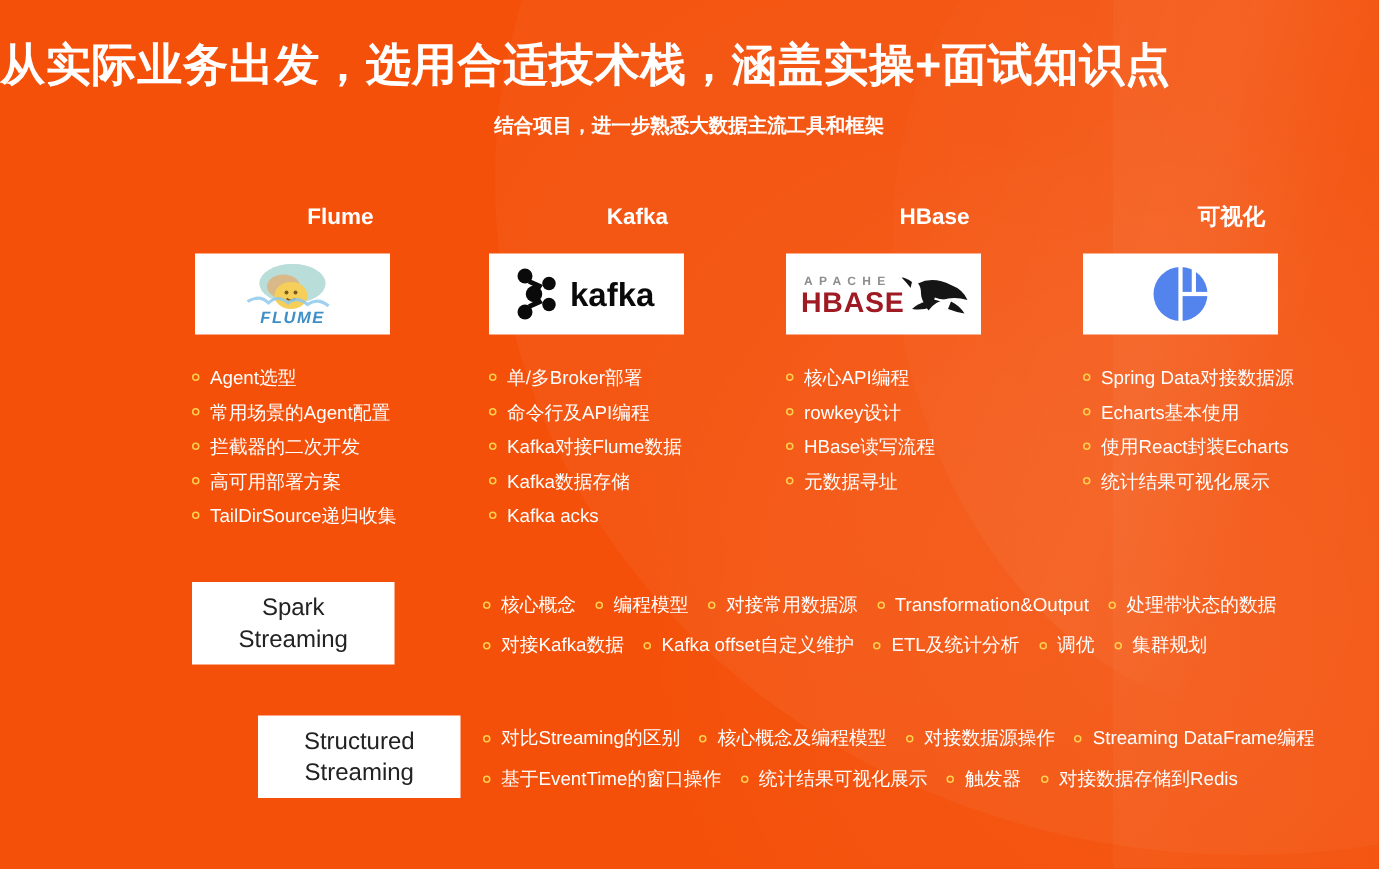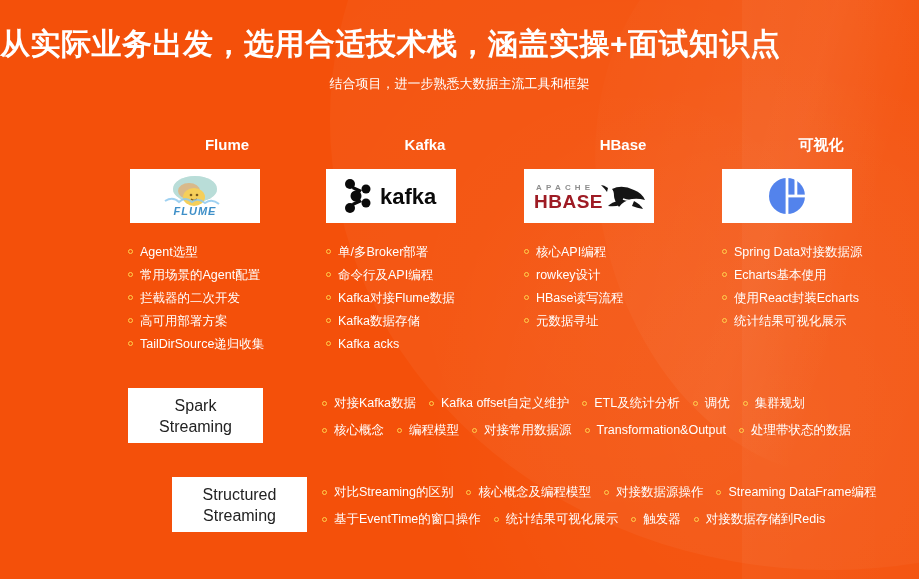--- a/index.html
+++ b/index.html
@@ -73,21 +73,21 @@
     white-space: nowrap;
   }
   .subhead {
     position: absolute;
     top: 74px;
     left: 0;
     width: 919px;
     text-align: center;
     color: #ffffff;
     font-size: 13px;
-    font-weight: normal;
+    font-weight: bold;
     line-height: 20px;
     white-space: nowrap;
   }
 
   
   .columns {
     position: absolute;
     top: 134px;
     left: 128px;
     width: 790px;
@@ -310,32 +310,32 @@
 
   </div>
 
   <div class="stream-row row1">
     <div class="stream-card">
       <span>Spark</span>
       <span>Streaming</span>
     </div>
     <div class="stream-items">
       <div class="stream-line">
+        <span class="chip"><span class="bullet"></span><span>核心概念</span></span>
+        <span class="chip"><span class="bullet"></span><span>编程模型</span></span>
+        <span class="chip"><span class="bullet"></span><span>对接常用数据源</span></span>
+        <span class="chip"><span class="bullet"></span><span>Transformation&amp;Output</span></span>
+        <span class="chip"><span class="bullet"></span><span>处理带状态的数据</span></span>
+      </div>
+      <div class="stream-line">
         <span class="chip"><span class="bullet"></span><span>对接Kafka数据</span></span>
         <span class="chip"><span class="bullet"></span><span>Kafka offset自定义维护</span></span>
         <span class="chip"><span class="bullet"></span><span>ETL及统计分析</span></span>
         <span class="chip"><span class="bullet"></span><span>调优</span></span>
         <span class="chip"><span class="bullet"></span><span>集群规划</span></span>
-      </div>
-      <div class="stream-line">
-        <span class="chip"><span class="bullet"></span><span>核心概念</span></span>
-        <span class="chip"><span class="bullet"></span><span>编程模型</span></span>
-        <span class="chip"><span class="bullet"></span><span>对接常用数据源</span></span>
-        <span class="chip"><span class="bullet"></span><span>Transformation&amp;Output</span></span>
-        <span class="chip"><span class="bullet"></span><span>处理带状态的数据</span></span>
       </div>
     </div>
   </div>
 
   <div class="stream-row row2">
     <div class="stream-card">
       <span>Structured</span>
       <span>Streaming</span>
     </div>
     <div class="stream-items">

